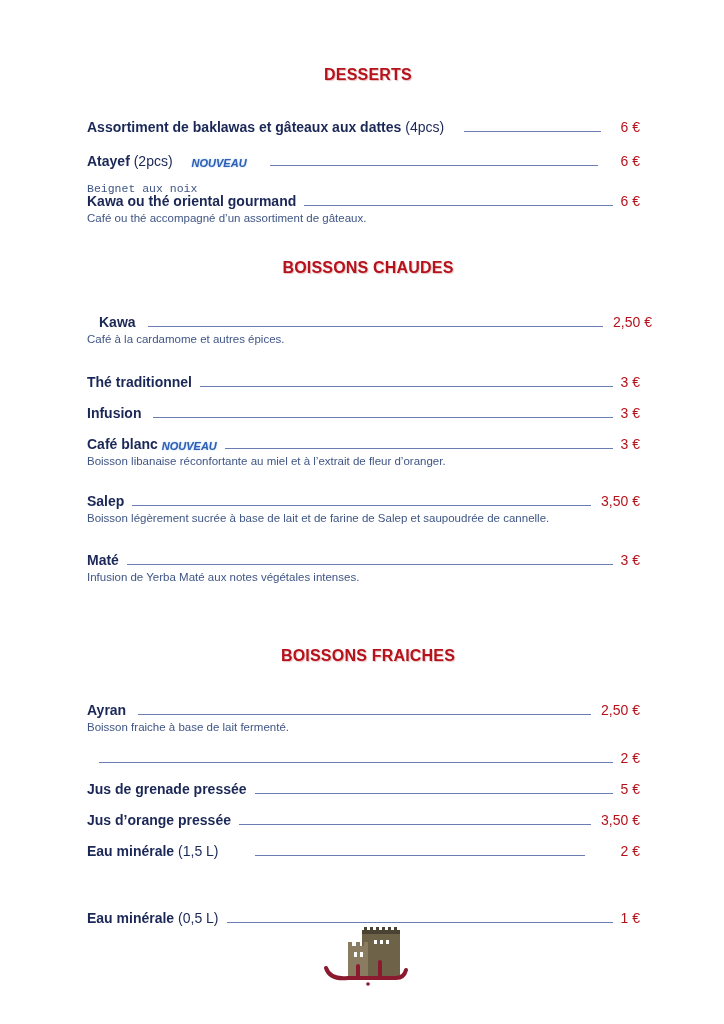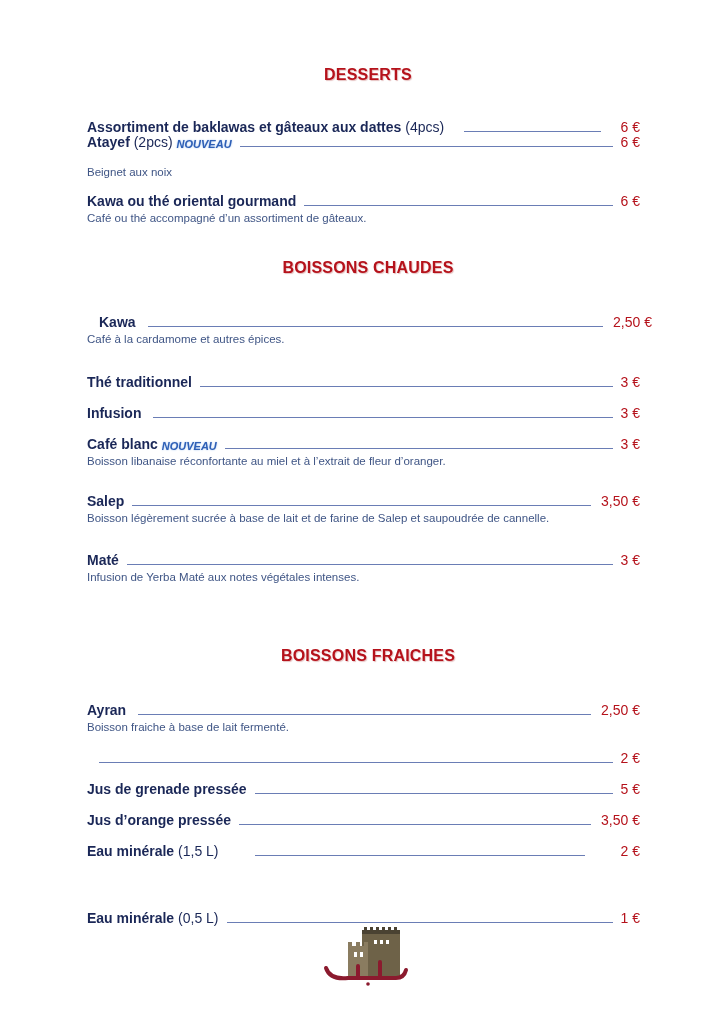--- a/index.html
+++ b/index.html
@@ -23,27 +23,27 @@
 <body>
 
 <div class="section-title" style="top:66px;">DESSERTS</div>
 
 <div class="row" style="top:115px;gap:12px;">
   <span class="name"><span>Assortiment de baklawas et gâteaux aux dattes</span> <span class="qty">(4pcs)</span></span>
   <span class="dots"></span>
   <span class="price">6 €</span>
 </div>
 
-<div class="row" style="top:130px;">
+<div class="row" style="top:149px;gap:15px;">
   <span class="name"><span>Atayef</span> <span class="qty">(2pcs)</span></span>
   <span class="badge">NOUVEAU</span>
   <span class="dots"></span>
   <span class="price">6 €</span>
 </div>
-<div class="desc" style="top:166px;">Beignet aux noix</div>
+<div class="desc" style="top:182px;font-family:Liberation Mono, monospace;">Beignet aux noix</div>
 
 <div class="row" style="top:189px;">
   <span class="name">Kawa ou thé oriental gourmand</span>
   <span class="dots"></span>
   <span class="price">6 €</span>
 </div>
 <div class="desc" style="top:212px;">Café ou thé accompagné d’un assortiment de gâteaux.</div>
 
 <div class="section-title" style="top:259px;">BOISSONS CHAUDES</div>
 

